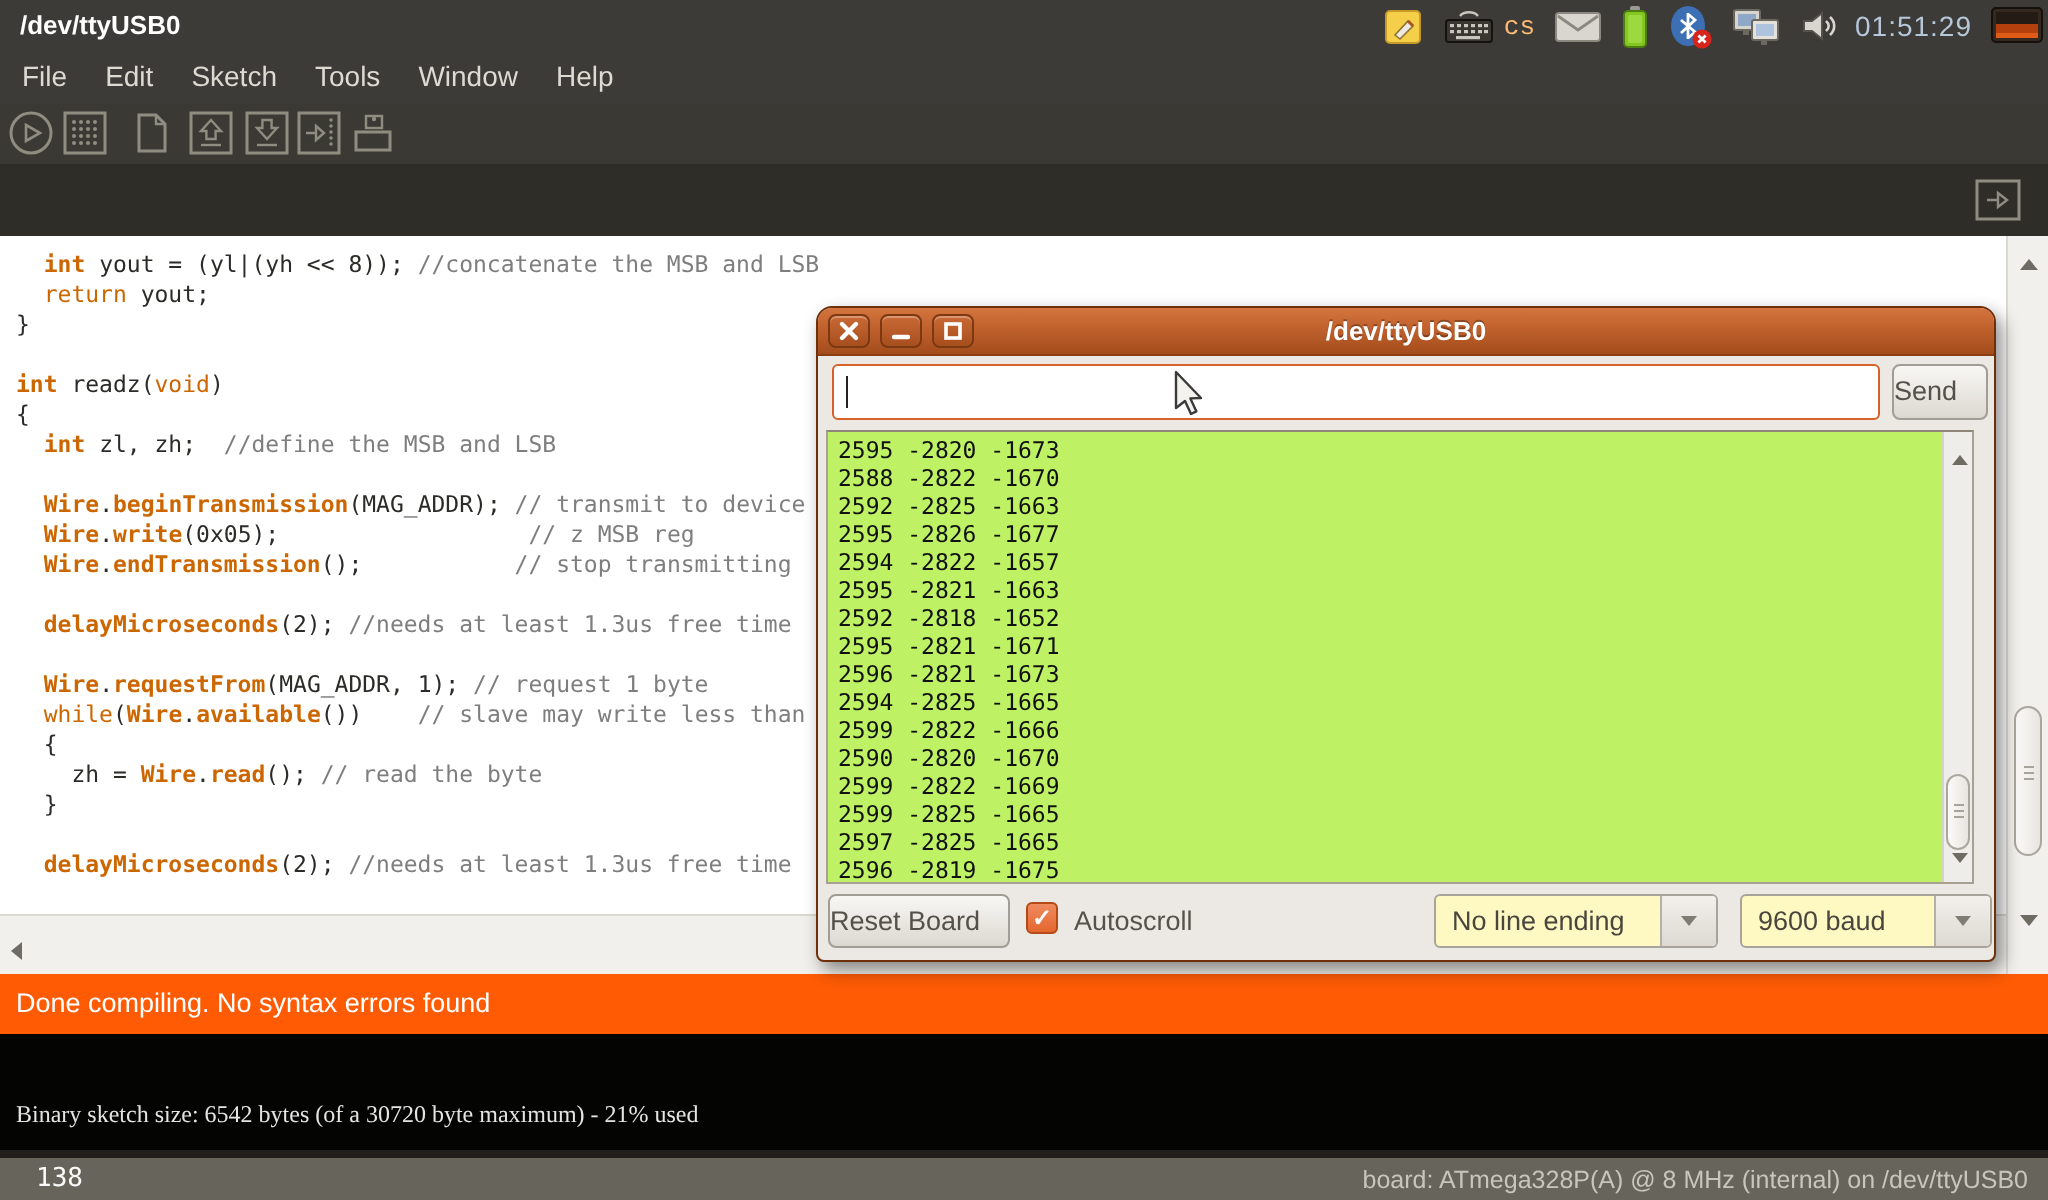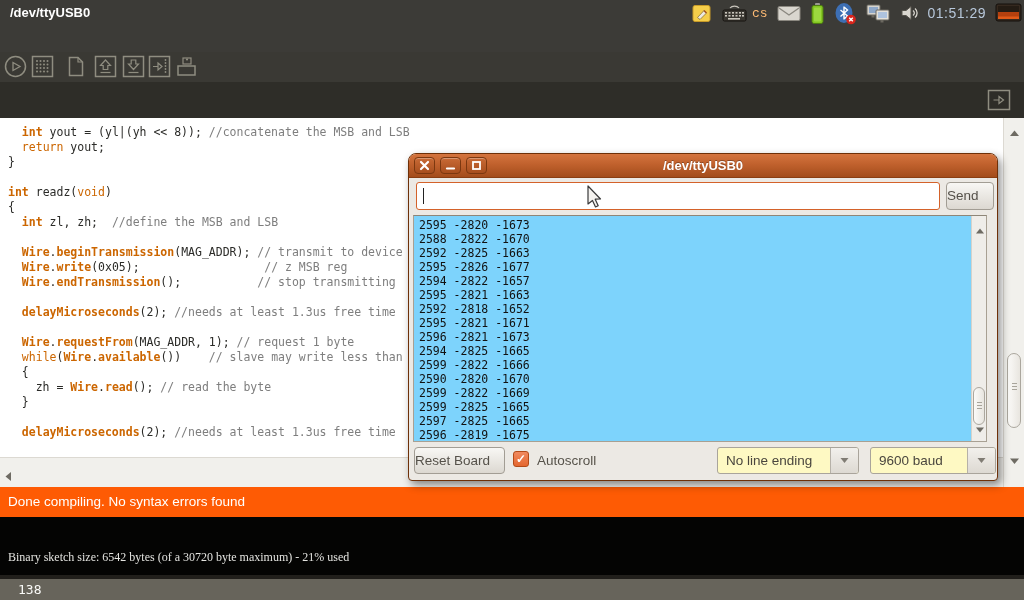--- a/index.html
+++ b/index.html
@@ -64,21 +64,21 @@
     color:#FFFFFF; font-weight:bold; font-size:13px; text-shadow:0 -1px 0 rgba(0,0,0,0.3); }
   .win-btn { position:absolute; top:3px; width:21px; height:17px; border:1px solid #7C3810; border-radius:4px;
     background:linear-gradient(180deg,#C96A35,#A74E1E); box-shadow:inset 0 1px 0 rgba(255,255,255,0.3);
     display:flex; align-items:center; justify-content:center; }
   #dialog-input { position:absolute; left:7px; top:28px; width:524px; height:28px; background:#FFFFFF;
     border:1px solid #D4622A; border-radius:3px; }
   #input-caret { position:absolute; left:6px; top:5px; width:1px; height:16px; background:#222; }
   .btn { background:linear-gradient(180deg,#F8F7F4,#DCD8D1); border:1px solid #A29D94; border-radius:4px;
     color:#55514A; font-size:13.5px; font-family:"Liberation Sans", sans-serif; text-align:left; }
   #send-btn { position:absolute; left:537px; top:28px; width:48px; height:28px; line-height:26px; }
-  #data-area { position:absolute; left:4px; top:61px; width:574px; height:227px; background:#7dd3fc;
+  #data-area { position:absolute; left:4px; top:61px; width:574px; height:227px; background:#bef264;
     border:1px solid #A8A093; border-top-color:#8E8678; overflow:hidden; }
   #serial-lines { padding:2px 0 0 5px; font-family:"DejaVu Sans Mono", monospace; font-size:11.5px; line-height:14px; color:#111; white-space:pre; }
   #data-scrollbar { position:absolute; right:0; top:0; width:15px; height:225px; background:#EFEDE9; border-left:1px solid #D5D2CB; }
   #data-scroll-up { position:absolute; left:4px; top:4px; }
   #data-scroll-down { position:absolute; left:4px; bottom:4px; }
   #data-thumb { position:absolute; left:1px; bottom:16px; width:12px; height:38px; background:linear-gradient(90deg,#FBFAF8,#E8E5DF);
     border:1px solid #ABA79E; border-radius:7px; }
   #data-thumb .grip { left:3px; top:17px; }
   #reset-btn { position:absolute; left:5px; top:293px; width:91px; height:27px; line-height:25px; }
   #autoscroll-box { position:absolute; left:104px; top:297px; width:16px; height:16px; border:1px solid #B34A17; border-radius:3px;
@@ -173,20 +173,28 @@
           <svg width="27" height="21">
             <rect x="1" y="1" width="25" height="17" rx="2" fill="#35291F" stroke="#14100C"></rect>
             <rect x="3" y="3" width="21" height="13" fill="#241C14"></rect>
             <rect x="3" y="9" width="21" height="7" fill="#B4400E"></rect>
             <rect x="3" y="13.5" width="21" height="2.5" fill="#E05A18"></rect>
           </svg>
         </span>
     </div>
   </div>
 
+  <div id="menu-bar">
+      <span class="menu-item">File</span>
+      <span class="menu-item">Edit</span>
+      <span class="menu-item">Sketch</span>
+      <span class="menu-item">Tools</span>
+      <span class="menu-item">Window</span>
+      <span class="menu-item">Help</span>
+    </div>
 
   <div id="toolbar">
       <span class="tool-icon" style="left: 4px;"><svg width="23" height="23">
           <circle cx="11.5" cy="11.5" r="10" fill="none" stroke="#8F8D80" stroke-width="1.5"></circle>
           <path d="M9 7.5 L16 11.5 L9 15.5 Z" fill="none" stroke="#8F8D80" stroke-width="1.3"></path>
         </svg></span>
       <span class="tool-icon" style="left: 31px;"><svg width="23" height="23">
           <rect x="1.5" y="1.5" width="20" height="20" fill="none" stroke="#8F8D80" stroke-width="1.5"></rect>
           <g fill="#8F8D80">
             <circle cx="6" cy="6" r="1"></circle>
@@ -266,20 +274,21 @@
         <span class="grip"></span>
       </div>
   </div>
 
   <div id="status-orange">Done compiling. No syntax errors found</div>
   <div id="console">
     <div id="console-line">Binary sketch size: 6542 bytes (of a 30720 byte maximum) - 21% used</div>
   </div>
   <div id="footer">
     <span id="line-number">138</span>
+    <span id="board-info">board: ATmega328P(A) @ 8 MHz (internal) on /dev/ttyUSB0</span>
   </div>
 
   <div id="dialog">
     <div id="dialog-titlebar">
       <div class="win-btn" style="left:5px">
           <svg width="11" height="11">
             <path d="M2 2 L9 9 M9 2 L2 9" stroke="#FFF" stroke-width="2.2" stroke-linecap="round"></path>
           </svg>
         </div>
       <div class="win-btn" style="left:31px">

